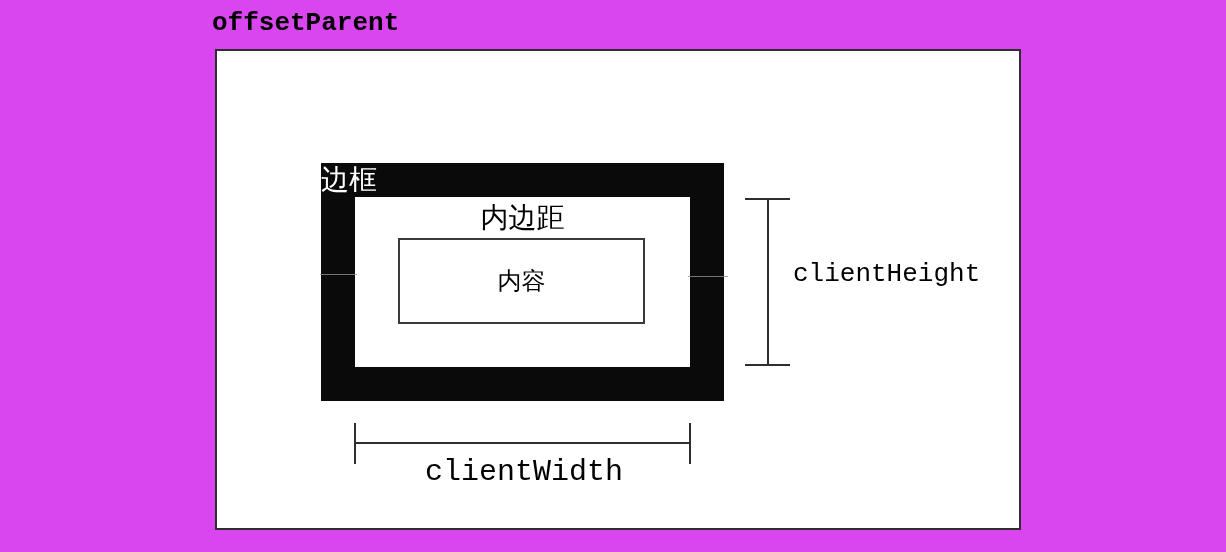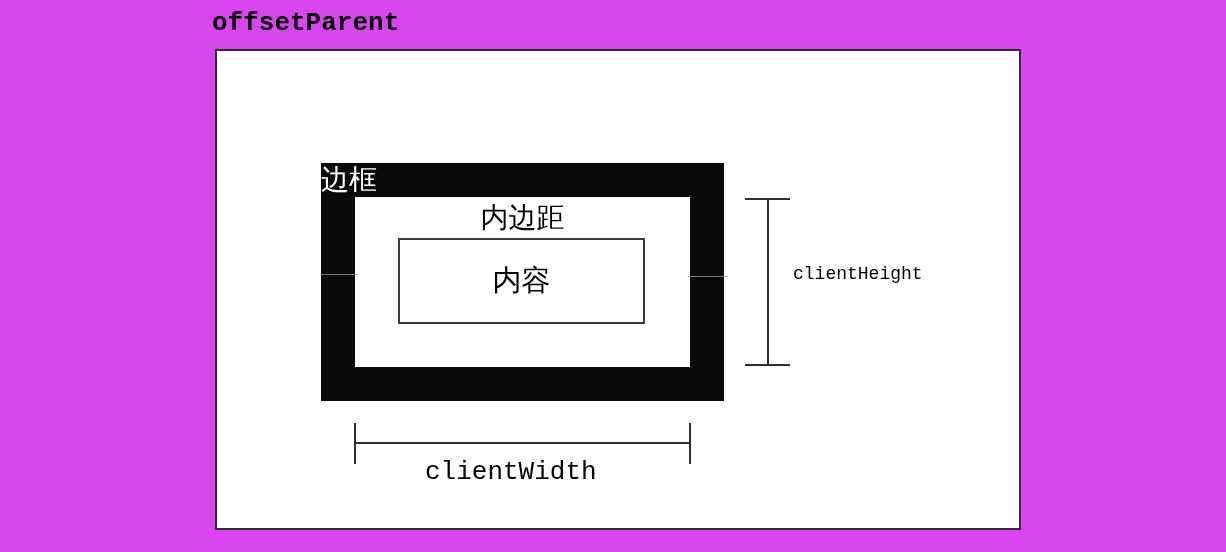--- a/index.html
+++ b/index.html
@@ -92,46 +92,46 @@
     left: 321px;
     top: 198px;
     width: 403px;
     height: 40px;
     line-height: 40px;
     text-align: center;
     color: #000000;
   }
 
   #content-label {
-    font-size: 29px;
+    font-size: 24px;
   }
 
   .measure-line { background: #2e2e2e; }
 
   
   #clientheight-vline  { left: 767px; top: 198px; width: 2px;  height: 168px; }
   #clientheight-cap-top    { left: 745px; top: 198px; width: 45px; height: 2px; }
   #clientheight-cap-bottom { left: 745px; top: 364px; width: 45px; height: 2px; }
   #clientheight-label {
     left: 793px;
     top: 261px;
-    font-size: 18px;
+    font-size: 26px;
     line-height: 27px;
     color: #000000;
     white-space: nowrap;
   }
 
   
   #clientwidth-hline     { left: 354px; top: 442px; width: 337px; height: 2px; }
   #clientwidth-cap-left  { left: 354px; top: 423px; width: 2px;  height: 41px; }
   #clientwidth-cap-right { left: 689px; top: 423px; width: 2px;  height: 41px; }
   #clientwidth-label {
     left: 425px;
     top: 458px;
-    font-size: 26px;
+    font-size: 30px;
     line-height: 28px;
     color: #000000;
     white-space: nowrap;
     text-align: right;
   }
 
   
   .seam { background: #909090; opacity: 0.8; }
   #seam-left  { left: 320px; top: 274px; width: 37px; height: 1px; }
   #seam-right { left: 688px; top: 276px; width: 40px; height: 1px; }

